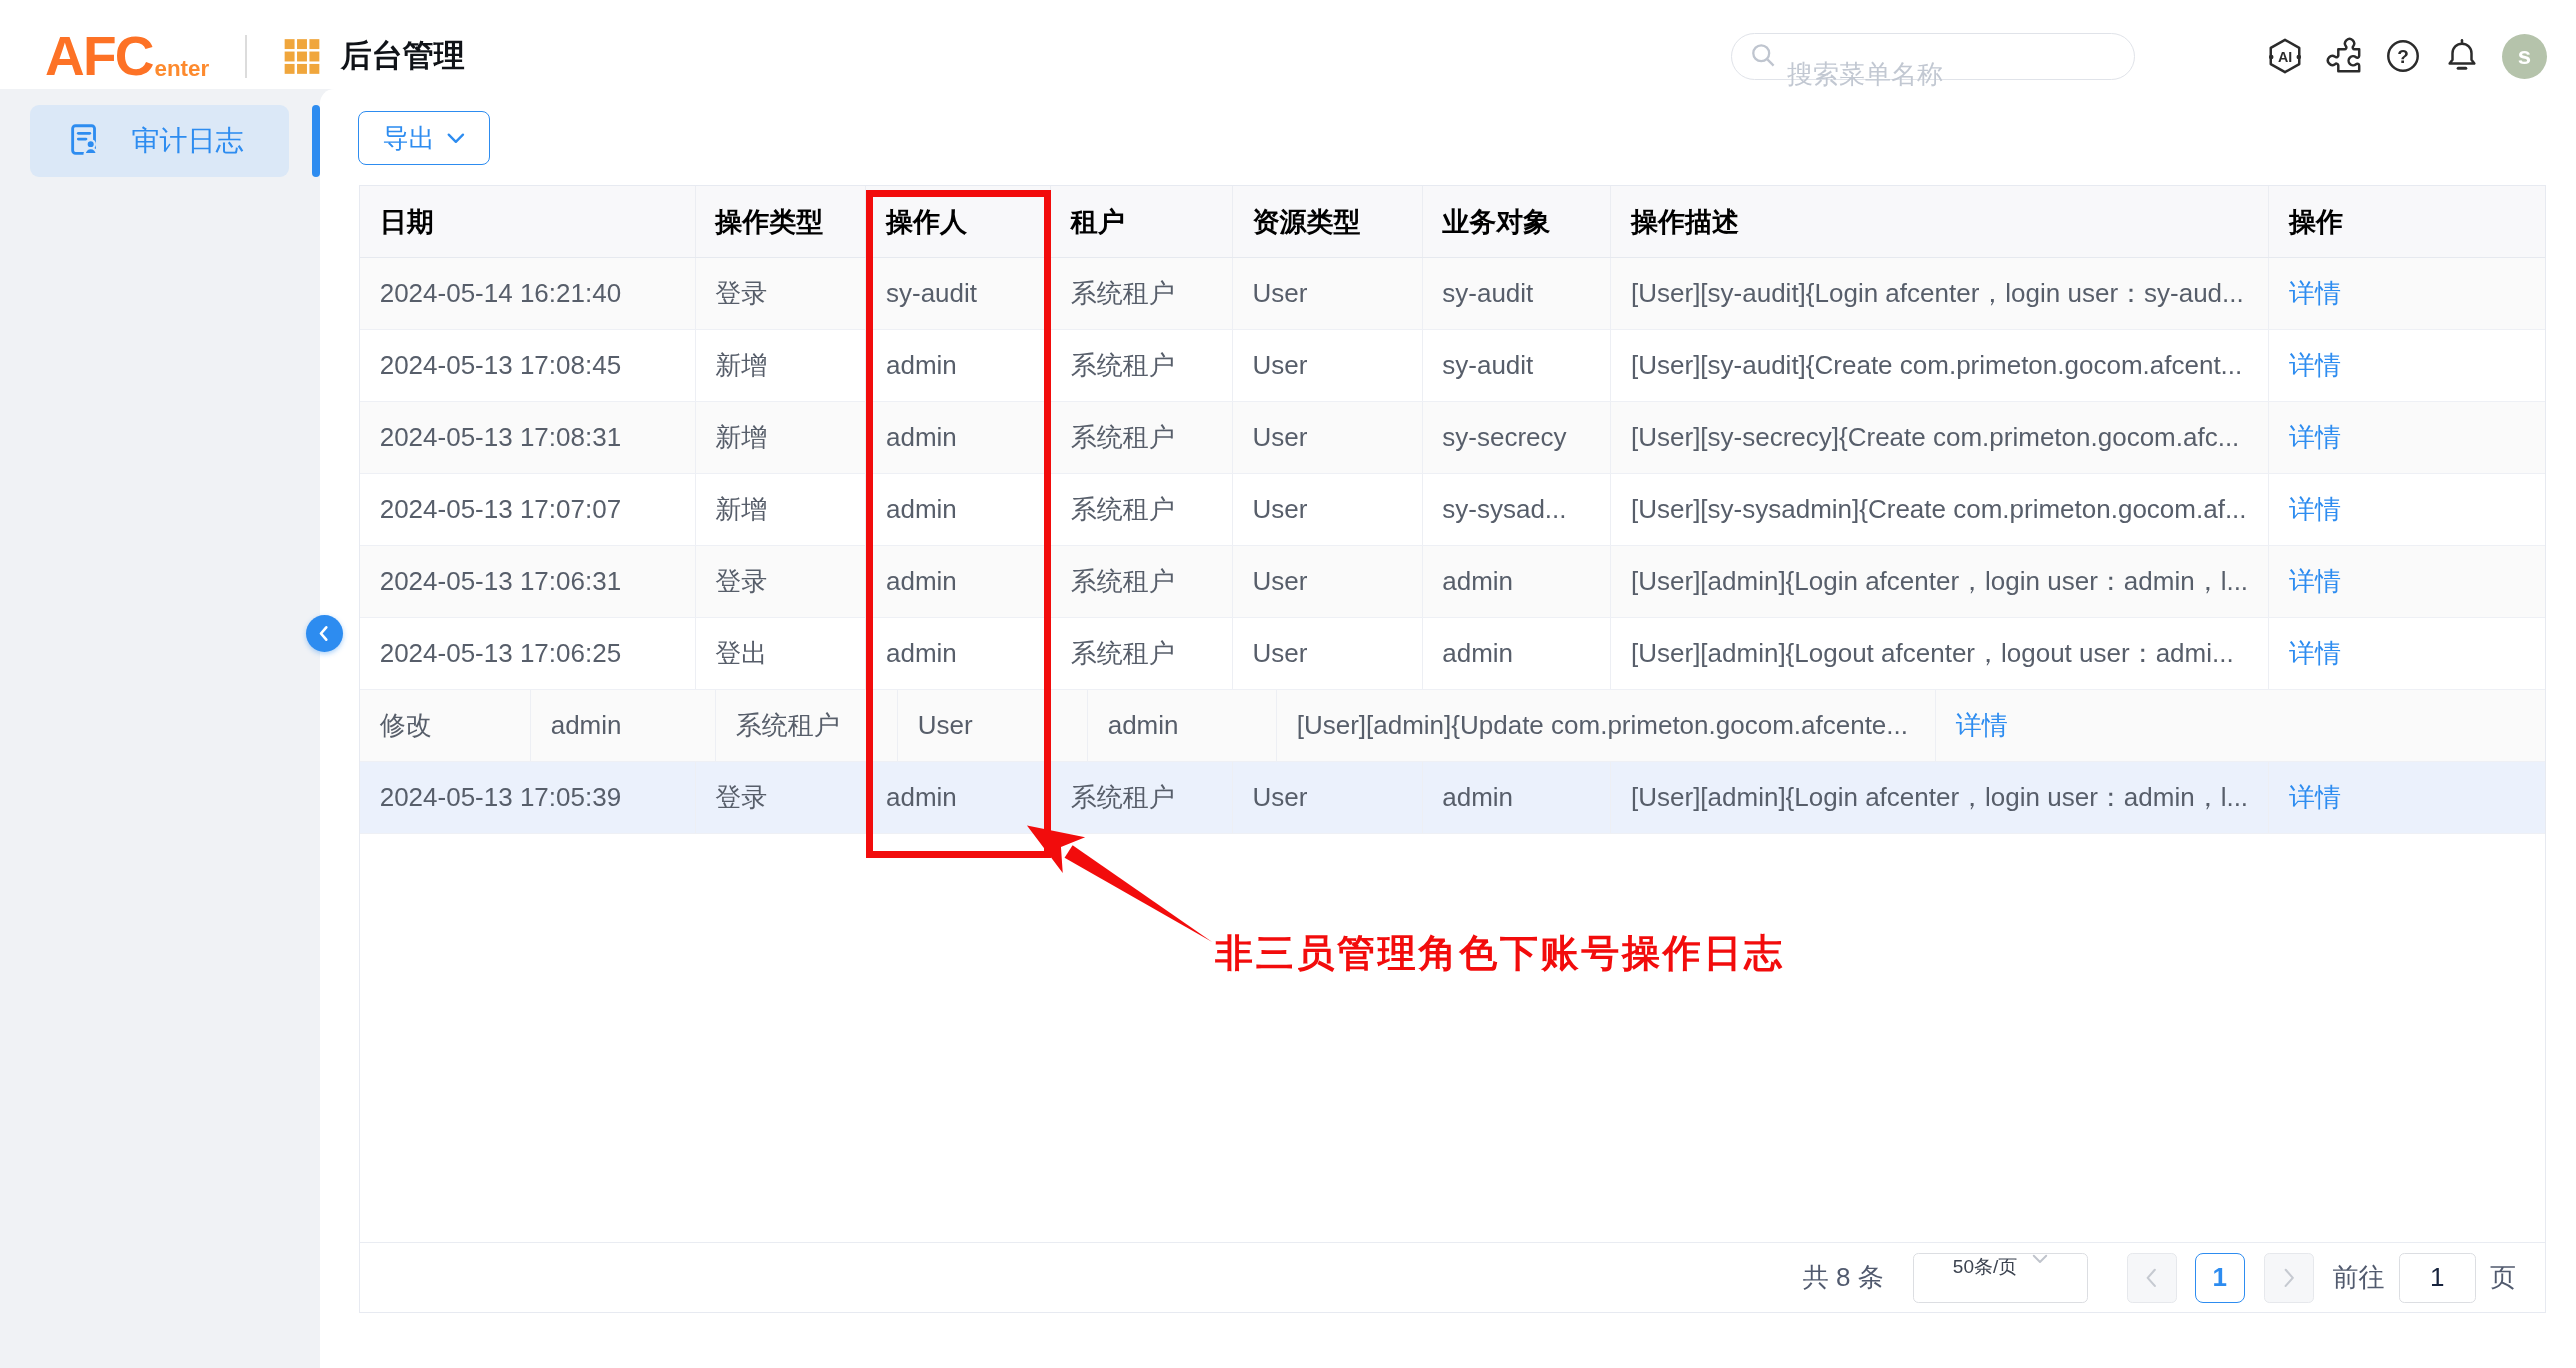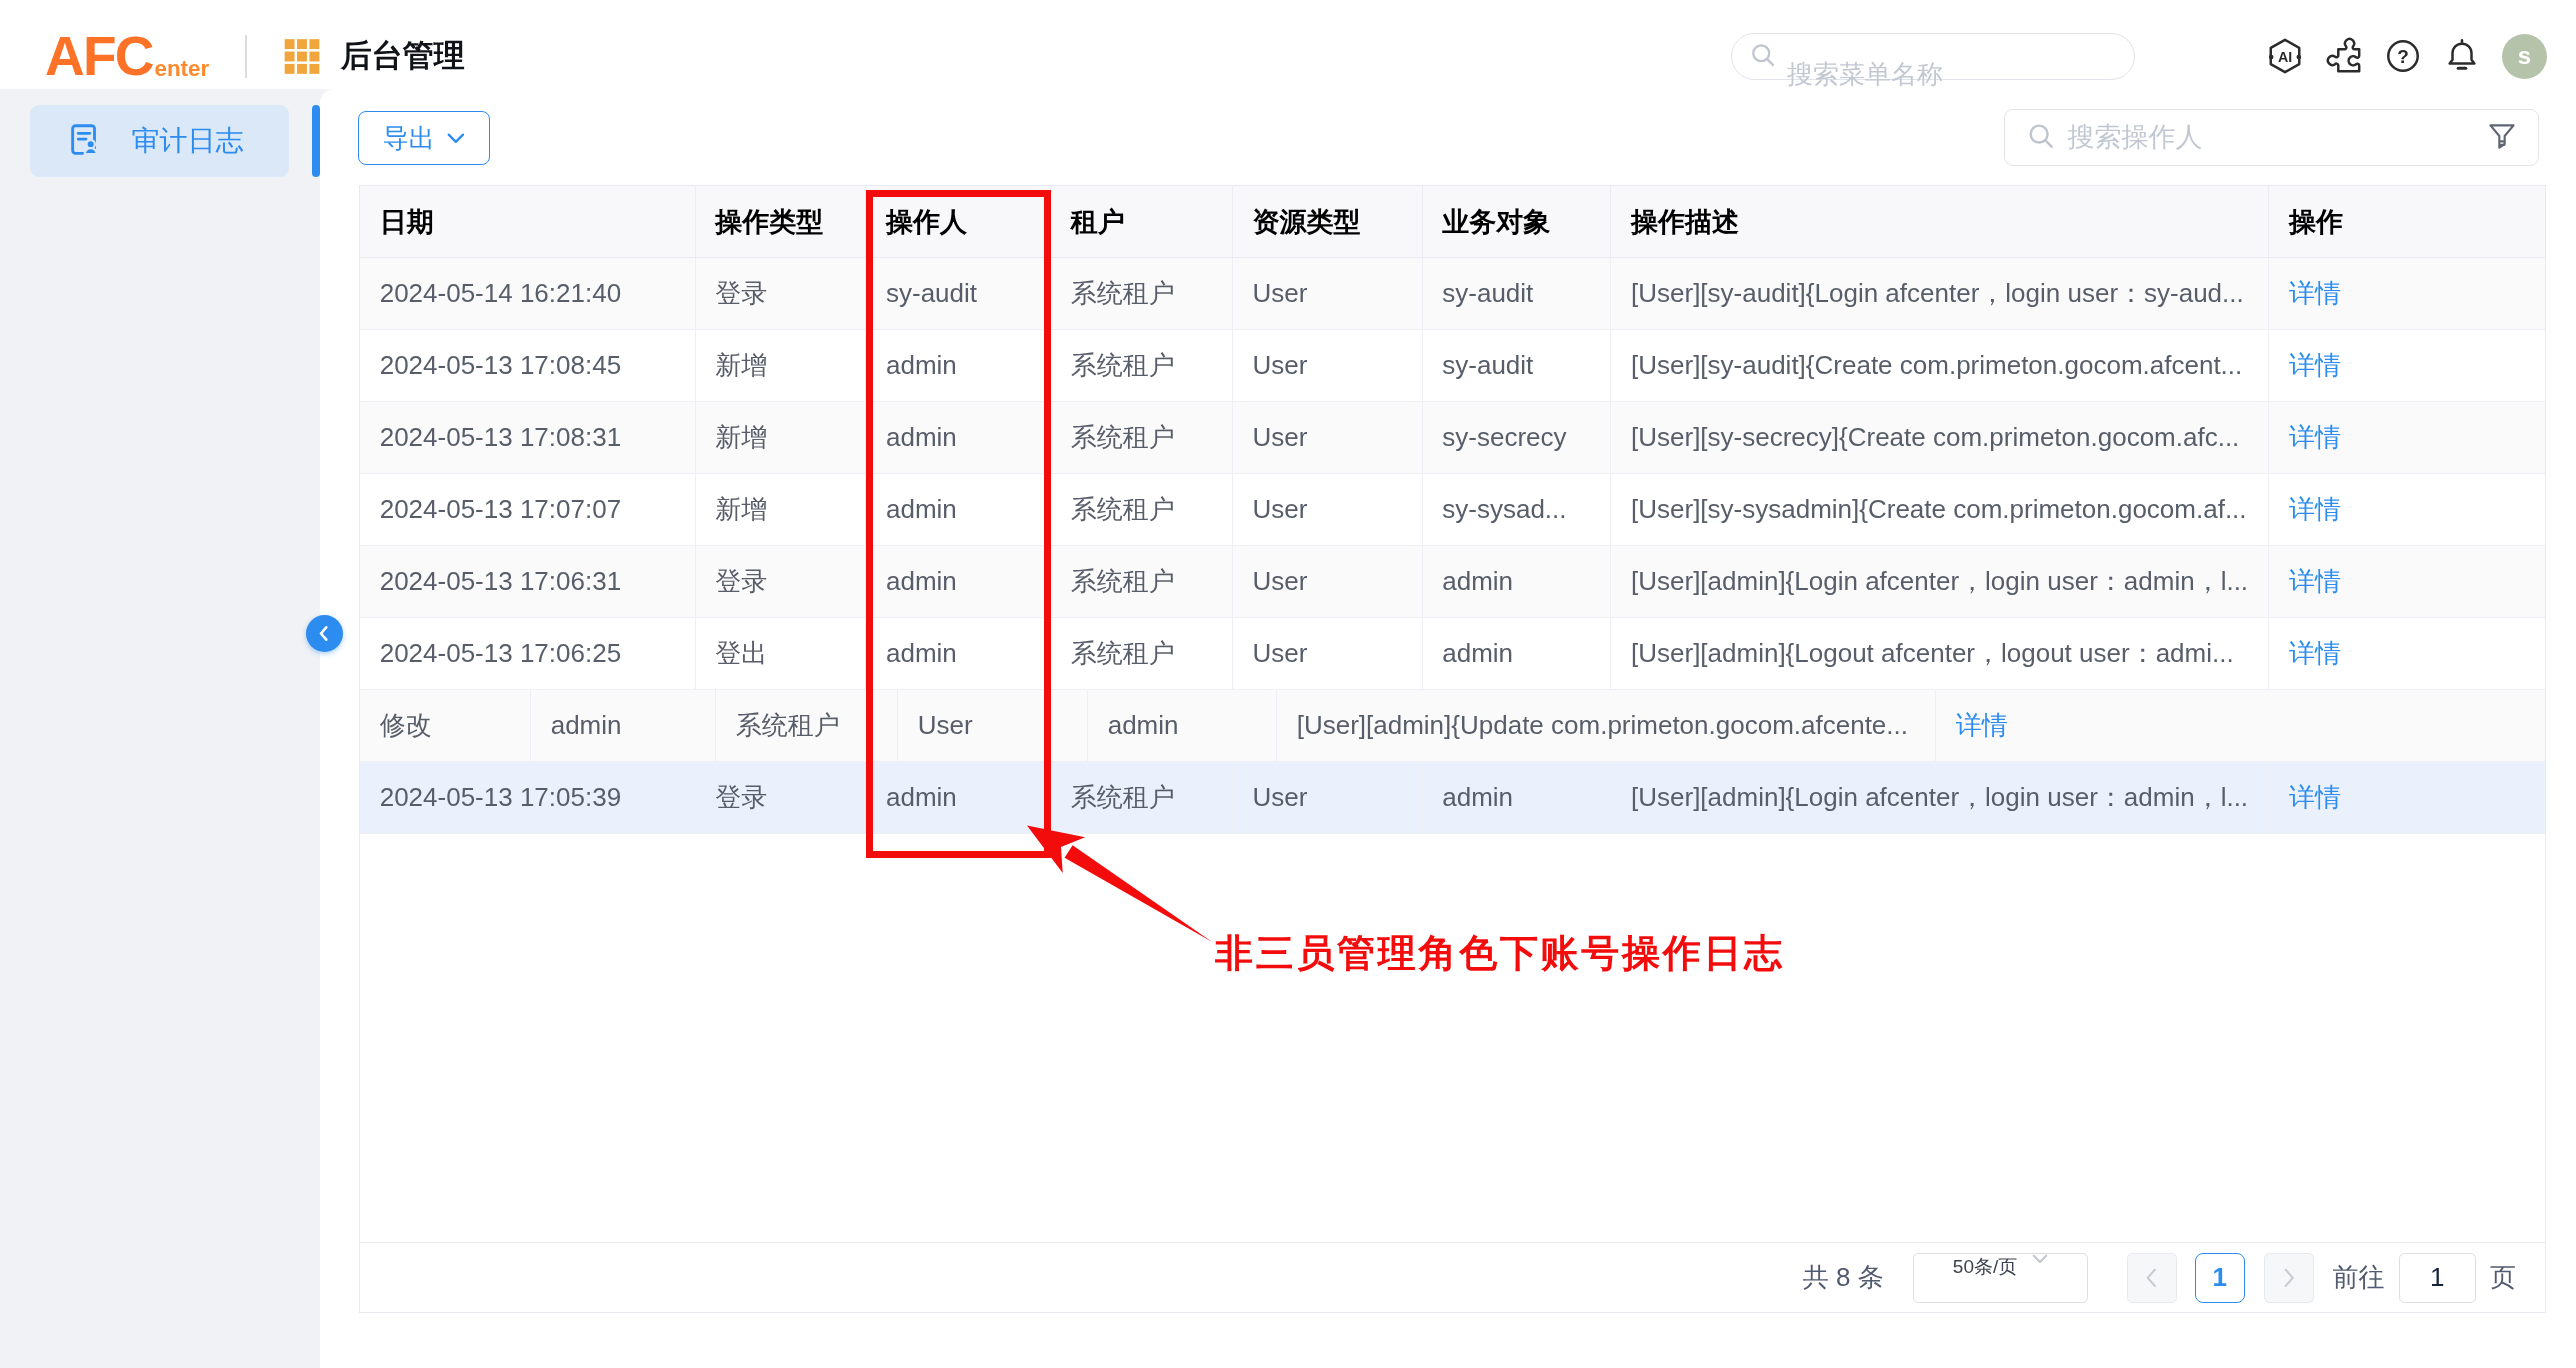--- a/index.html
+++ b/index.html
@@ -197,36 +197,20 @@
 
     <section class="content">
 
       <button class="export-btn">
         <span>导出</span>
         <svg width="19.7" height="12.5" viewBox="0 0 22 14" fill="none" stroke="#2d8cf0" stroke-width="2.6" stroke-linecap="round" stroke-linejoin="round">
           <polyline points="3,3 11,11 19,3"></polyline>
         </svg>
       </button>
 
-      <div class="tsearch">
-        <span>
-          <svg width="32" height="32" viewBox="0 0 34 34" fill="none" stroke="#bfc5cf" stroke-width="2.6">
-            <circle cx="15" cy="15" r="9"></circle>
-              <line x1="22" y1="22" x2="29" y2="29"></line>
-          </svg>
-        </span>
-        <input placeholder="搜索操作人" style="">
-        <span>
-          <svg width="32" height="32" viewBox="0 0 36 36" fill="none" stroke="#5f6672" stroke-width="2.4" stroke-linejoin="round" stroke-linecap="round">
-            <path d="M5 6 h26 l-10 12 v9 l-6 4 v-13 z"></path>
-            <line x1="16.5" y1="24" x2="20.5" y2="24"></line>
-            <line x1="16.5" y1="28" x2="20.5" y2="28"></line>
-          </svg>
-        </span>
-      </div>
 
       <div class="table-card">
         <div class="thead">
           <div class="th w0">日期</div>
           <div class="th w1">操作类型</div>
           <div class="th w2">操作人</div>
           <div class="th w3">租户</div>
           <div class="th w4">资源类型</div>
           <div class="th w5">业务对象</div>
           <div class="th w6">操作描述</div>

